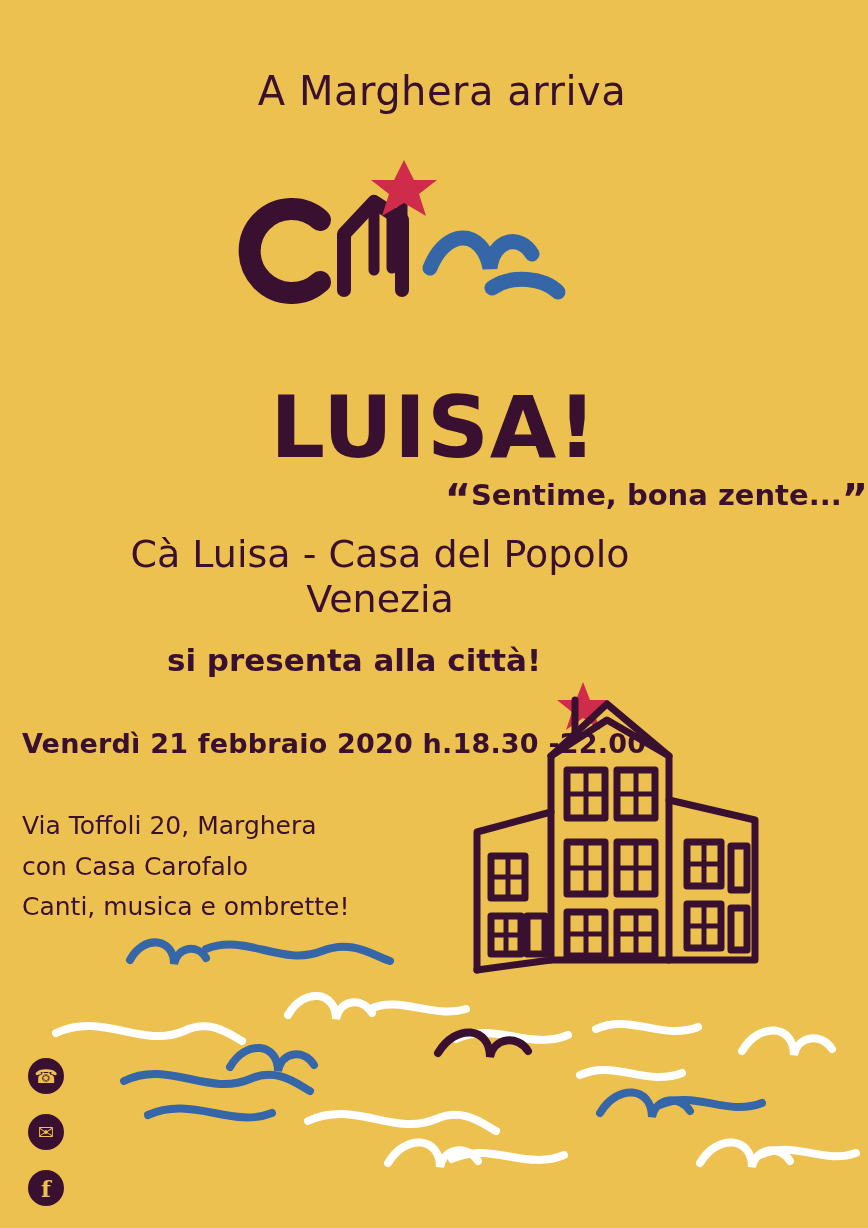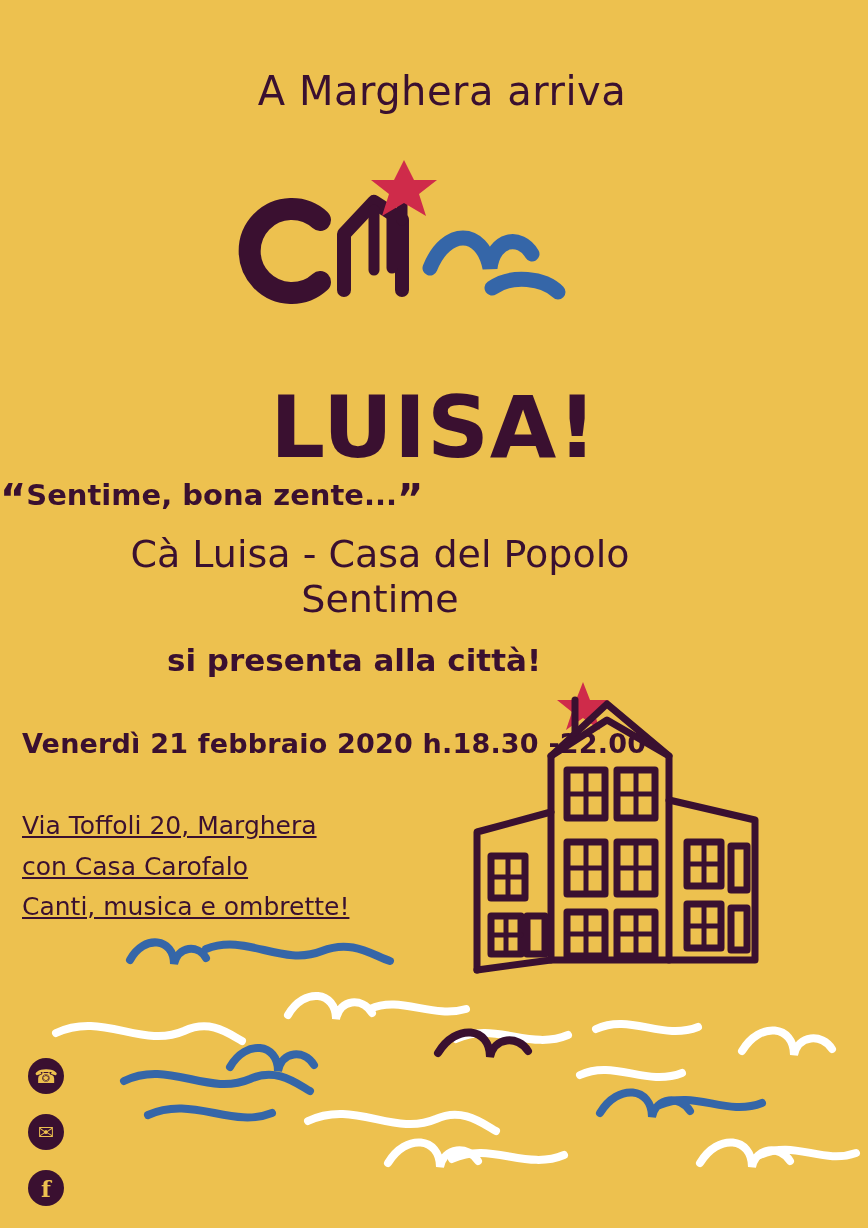--- a/index.html
+++ b/index.html
@@ -49,21 +49,21 @@
     color: #3a1030;
     letter-spacing: 1px;
     line-height: 1;
     margin-top: 36px;
   }
   .quote {
     position: absolute;
     top: 478px;
     left: 0;
     width: 868px;
-    text-align: left;
+    text-align: right;
     font-size: 29px;
     font-weight: bold;
     color: #3a1030;
   }
   .quote .qmark {
     font-size: 40px;
     line-height: 0;
     position: relative;
     top: 8px;
   }
@@ -96,21 +96,20 @@
     color: #3a1030;
     letter-spacing: 0.2px;
   }
   .details {
     position: absolute;
     top: 806px;
     left: 22px;
     font-size: 25px;
     color: #3a1030;
     line-height: 1.62;
-    text-decoration: underline;
   }
   .building {
     position: absolute;
     top: 660px;
     left: 455px;
   }
   .waves {
     position: absolute;
     top: 905px;
     left: 0;
@@ -166,21 +165,21 @@
   </div>
 
   <div class="logo-luisa">LUISA!</div>
 
   <div class="quote">
     <span class="qmark">“</span><span>Sentime, bona zente...</span><span class="qmark">”</span>
   </div>
 
   <div class="subtitle">
     <div>Cà Luisa - Casa del Popolo</div>
-    <div>Sentime</div>
+    <div>Venezia</div>
   </div>
 
   <div class="presenta">si presenta alla città!</div>
 
   <div class="datetime">Venerdì 21 febbraio 2020 h.18.30 -22.00</div>
 
   <div class="details">
     <div>Via Toffoli 20, Marghera</div>
     <div>con Casa Carofalo</div>
     <div>Canti, musica e ombrette!</div>

